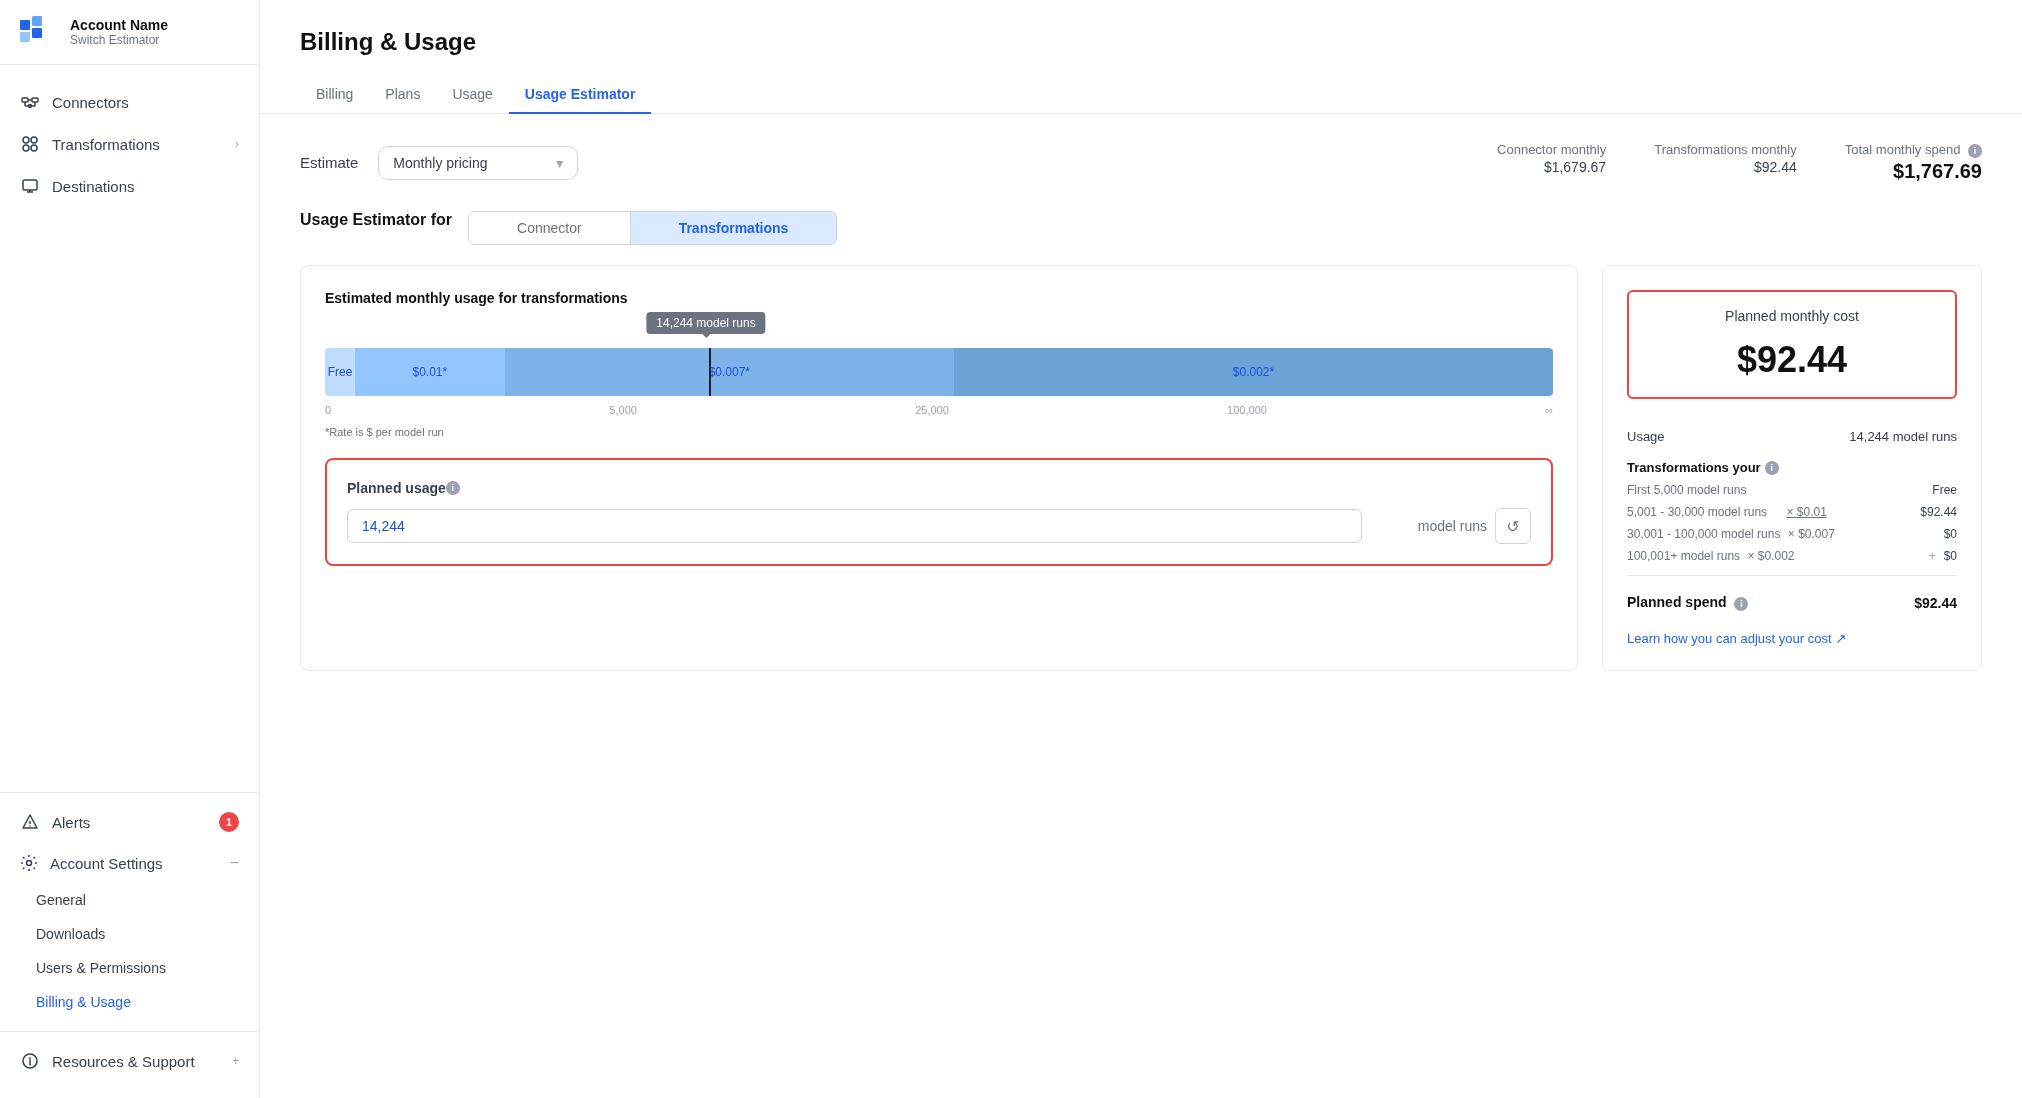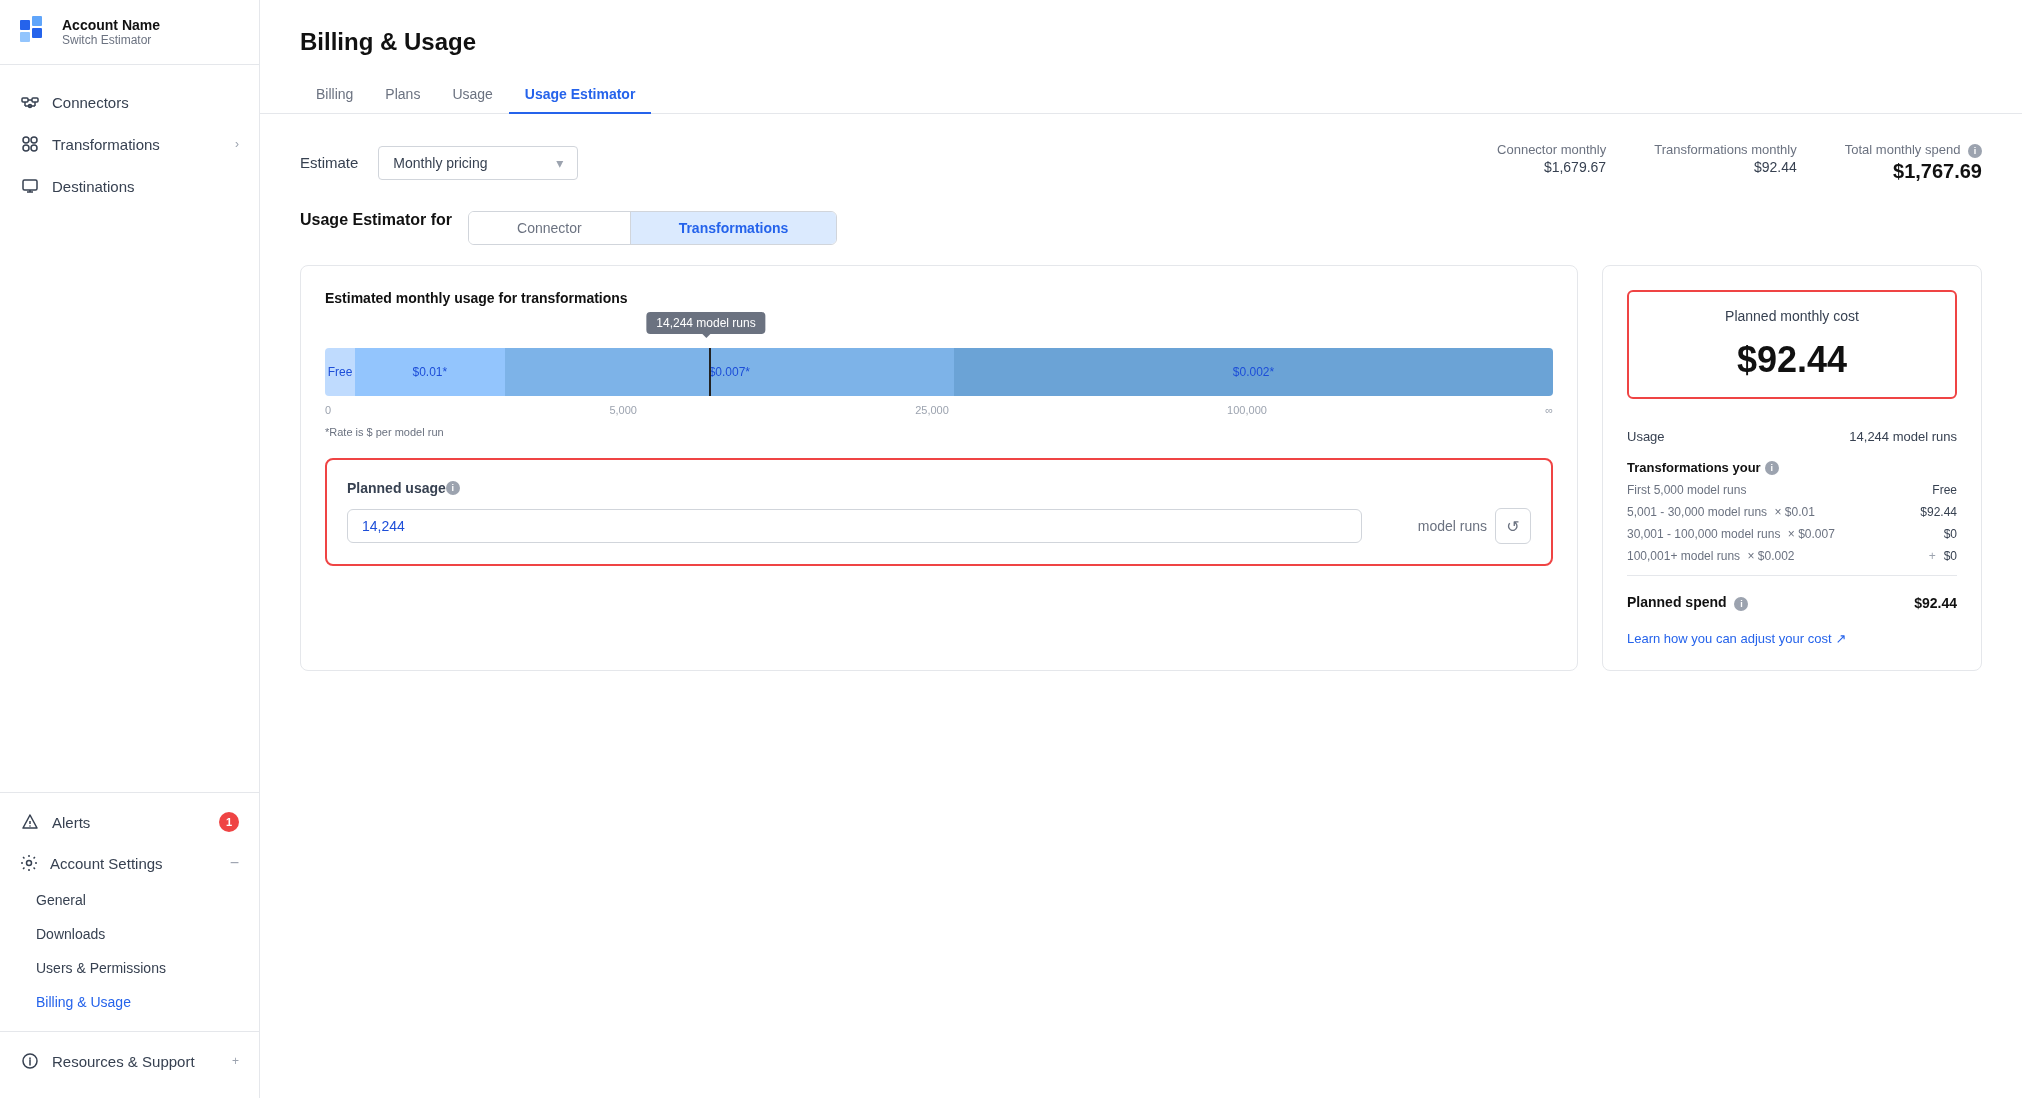--- a/index.html
+++ b/index.html
@@ -13,21 +13,21 @@
       border-right: 1px solid #e5e7eb;
       display: flex;
       flex-direction: column;
       height: 100vh;
       overflow-y: auto;
     }
     .sidebar-account {
       padding: 16px 20px;
       display: flex;
       align-items: center;
-      gap: 10px;
+      gap: 18px;
       border-bottom: 1px solid #e5e7eb;
     }
     .sidebar-logo {
       width: 32px;
       height: 32px;
       flex-shrink: 0;
     }
     .sidebar-account-text {}
     .sidebar-account-name {
       font-size: 14px;
@@ -171,21 +171,21 @@
       font-size: 15px;
       font-weight: 500;
       color: #374151;
       flex-shrink: 0;
     }
     .estimate-select {
       display: flex;
       align-items: center;
       gap: 8px;
       border: 1px solid #d1d5db;
-      border-radius: 4px;
+      border-radius: 10px;
       padding: 8px 14px;
       font-size: 14px;
       color: #374151;
       cursor: pointer;
       background: #fff;
       min-width: 200px;
     }
     .estimate-select .select-arrow {
       margin-left: auto;
       color: #9ca3af;
@@ -701,21 +701,21 @@
           <span class="info-icon">i</span>
         </div>
 
         <div class="cost-sub-row">
           <span class="rate">First 5,000 model runs</span>
           <span class="amount">Free</span>
         </div>
         <div class="cost-sub-row">
           <span class="rate">
             <span>5,001 - 30,000 model runs</span>
-            <span style="margin: 0 4px;">× $0.01</span>
+            <span style="margin: 0 16px; text-decoration: underline;">× $0.01</span>
           </span>
           <span class="amount">$92.44</span>
         </div>
         <div class="cost-sub-row">
           <span class="rate">
             <span>30,001 - 100,000 model runs</span>
             <span style="margin: 0 4px;">× $0.007</span>
           </span>
           <span class="amount">$0</span>
         </div>

